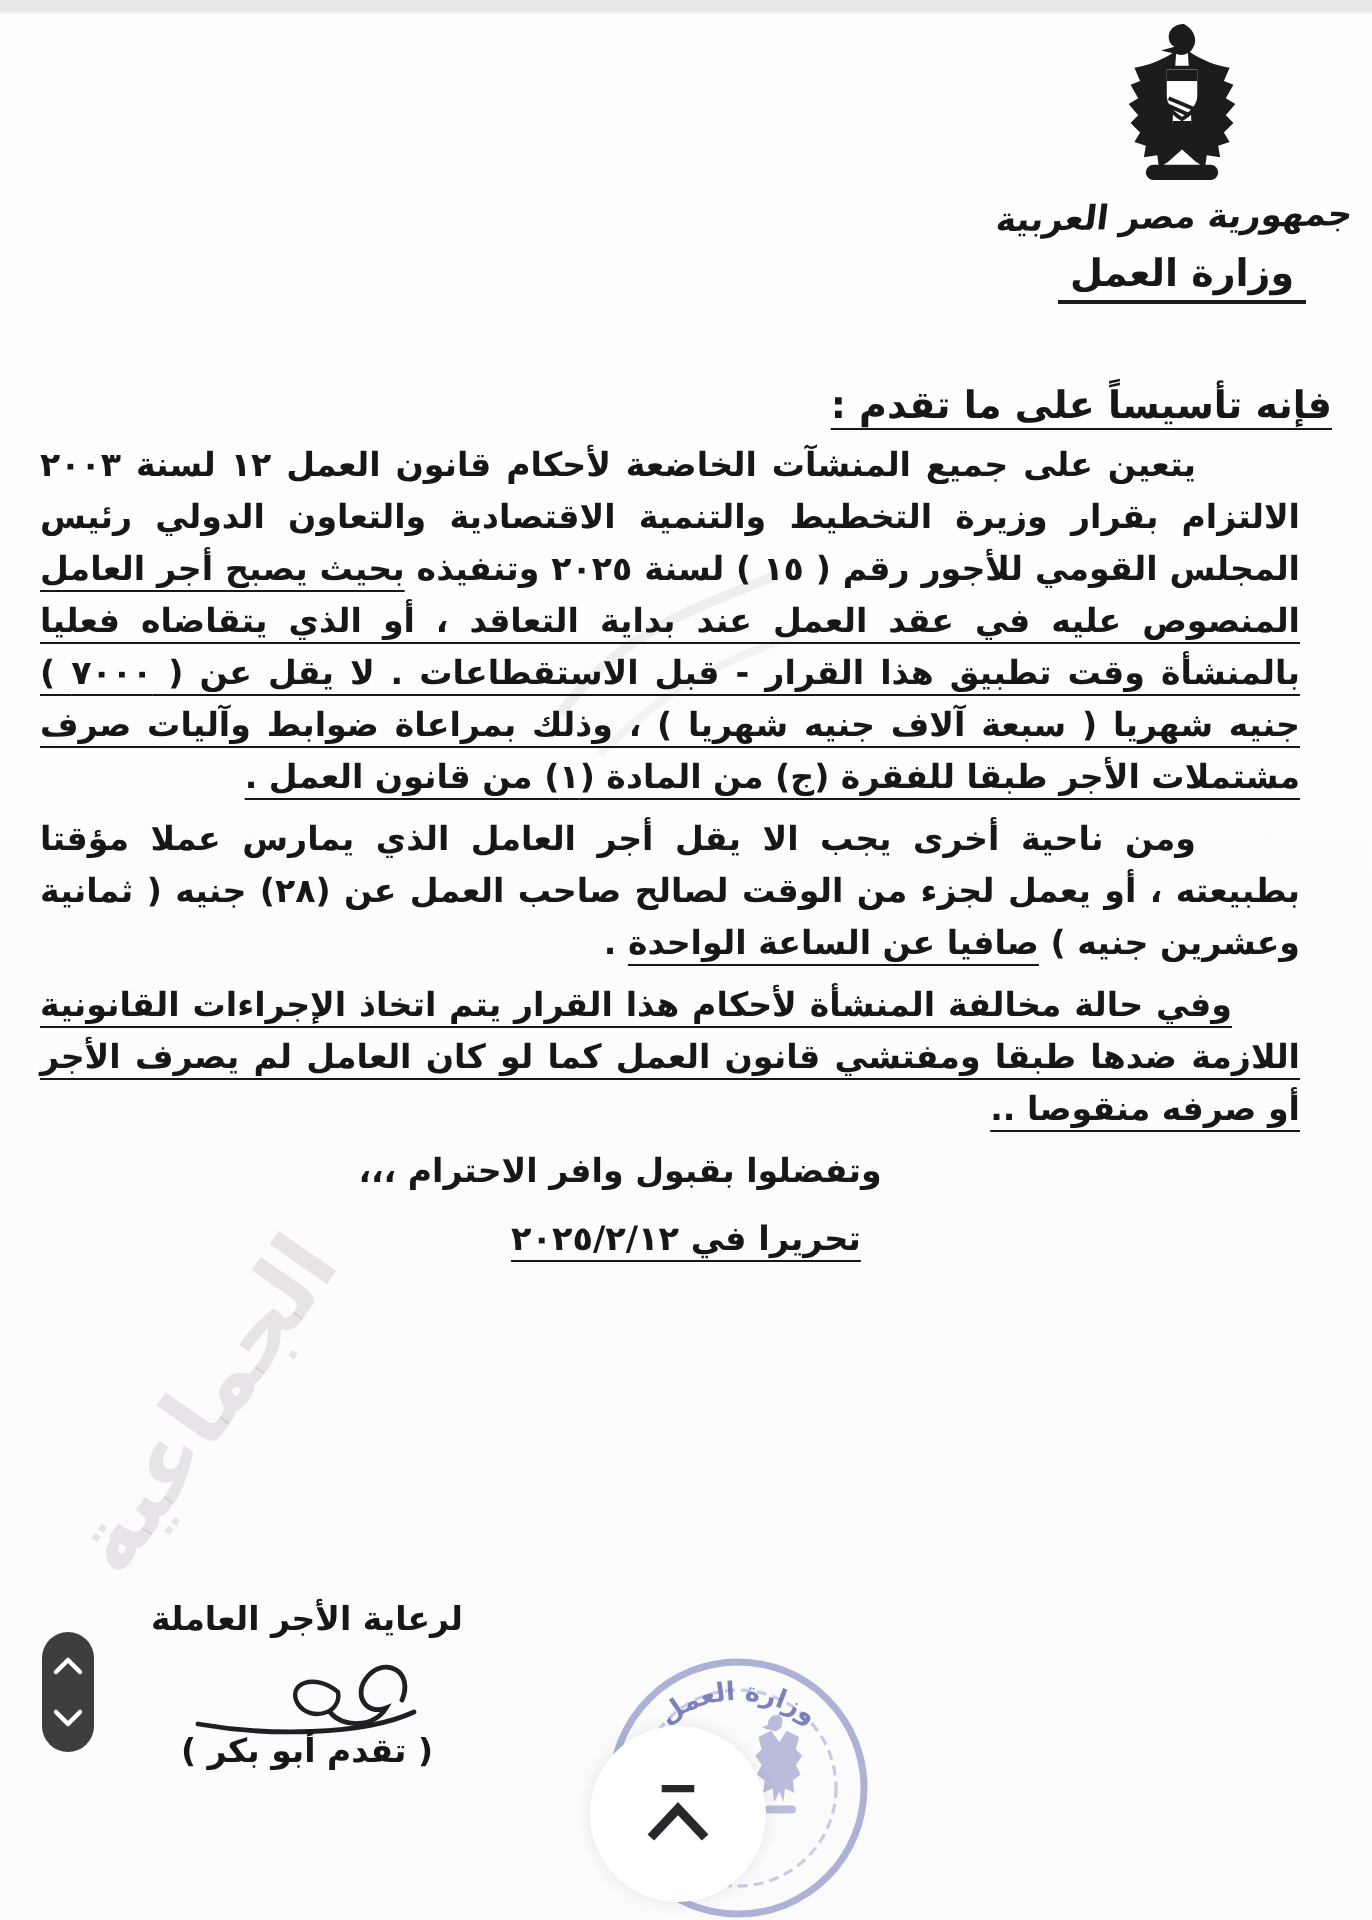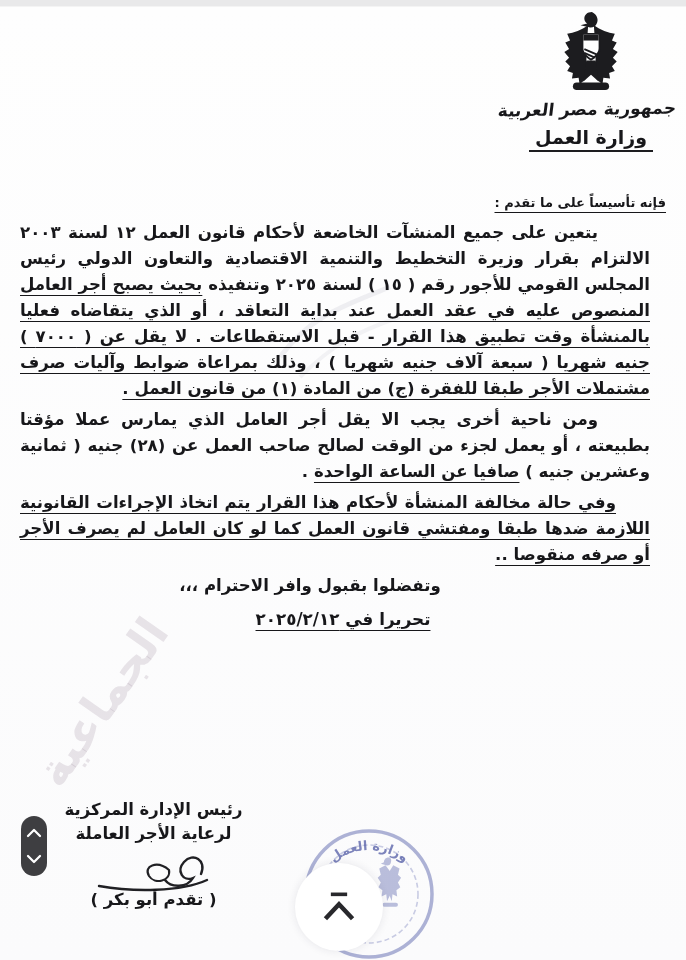--- a/index.html
+++ b/index.html
@@ -55,21 +55,21 @@
     text-align: justify;
   }
   .content p { margin: 0 16px 5px 0; }
   .indent { text-indent: 52px; }
   .indent-sm { text-indent: 34px; }
   .u {
     text-decoration: underline;
     text-decoration-thickness: 1.4px;
     text-underline-offset: 5px;
   }
-  .intro { text-align: right; font-size: 13px; margin-bottom: 4px; }
+  .intro { text-align: right; font-size: 19px; margin-bottom: 4px; }
   .closing { text-align: center; transform: translateX(-33px); margin-top: 5px; }
   .dateline { text-align: center; margin-top: 7px; font-size: 16.8px; }
 
   
   .sig {
     position: absolute; left: 56px; top: 791px; width: 195px;
     text-align: center; font-weight: 700; font-size: 16.5px; line-height: 24px;
   }
   .sig-scrawl { display: block; margin: 0 auto; margin-top: 2px; }
   .sig-name { margin-top: -6px; }
@@ -168,21 +168,20 @@
 
 
       <div class="closing">وتفضلوا بقبول وافر الاحترام ،،،</div>
 
       <div class="dateline">
         <span class="u">تحريرا في ٢٠٢٥/٢/١٢</span>
       </div>
     </main>
 
     <div class="sig">
-      <div>رئيس الإدارة المركزية</div>
       <div>لرعاية الأجر العاملة</div>
       <svg class="sig-scrawl" width="130" height="46" viewBox="0 0 130 46">
         <path d="M112 26 C118 12 104 4 95 14 C87 23 94 34 104 30 C98 40 82 40 76 32" stroke="#202024" stroke-width="2.4" fill="none" stroke-linecap="round"></path>
         <path d="M80 22 C68 12 54 18 60 28 C66 37 82 33 80 22" stroke="#202024" stroke-width="2.2" fill="none" stroke-linecap="round"></path>
         <path d="M118 32 C92 44 44 44 10 38" stroke="#202024" stroke-width="2.4" fill="none" stroke-linecap="round"></path>
       </svg>
       <div class="sig-name">( تقدم أبو بكر )</div>
     </div>
 
     <svg class="stamp" viewBox="0 0 148 148">

